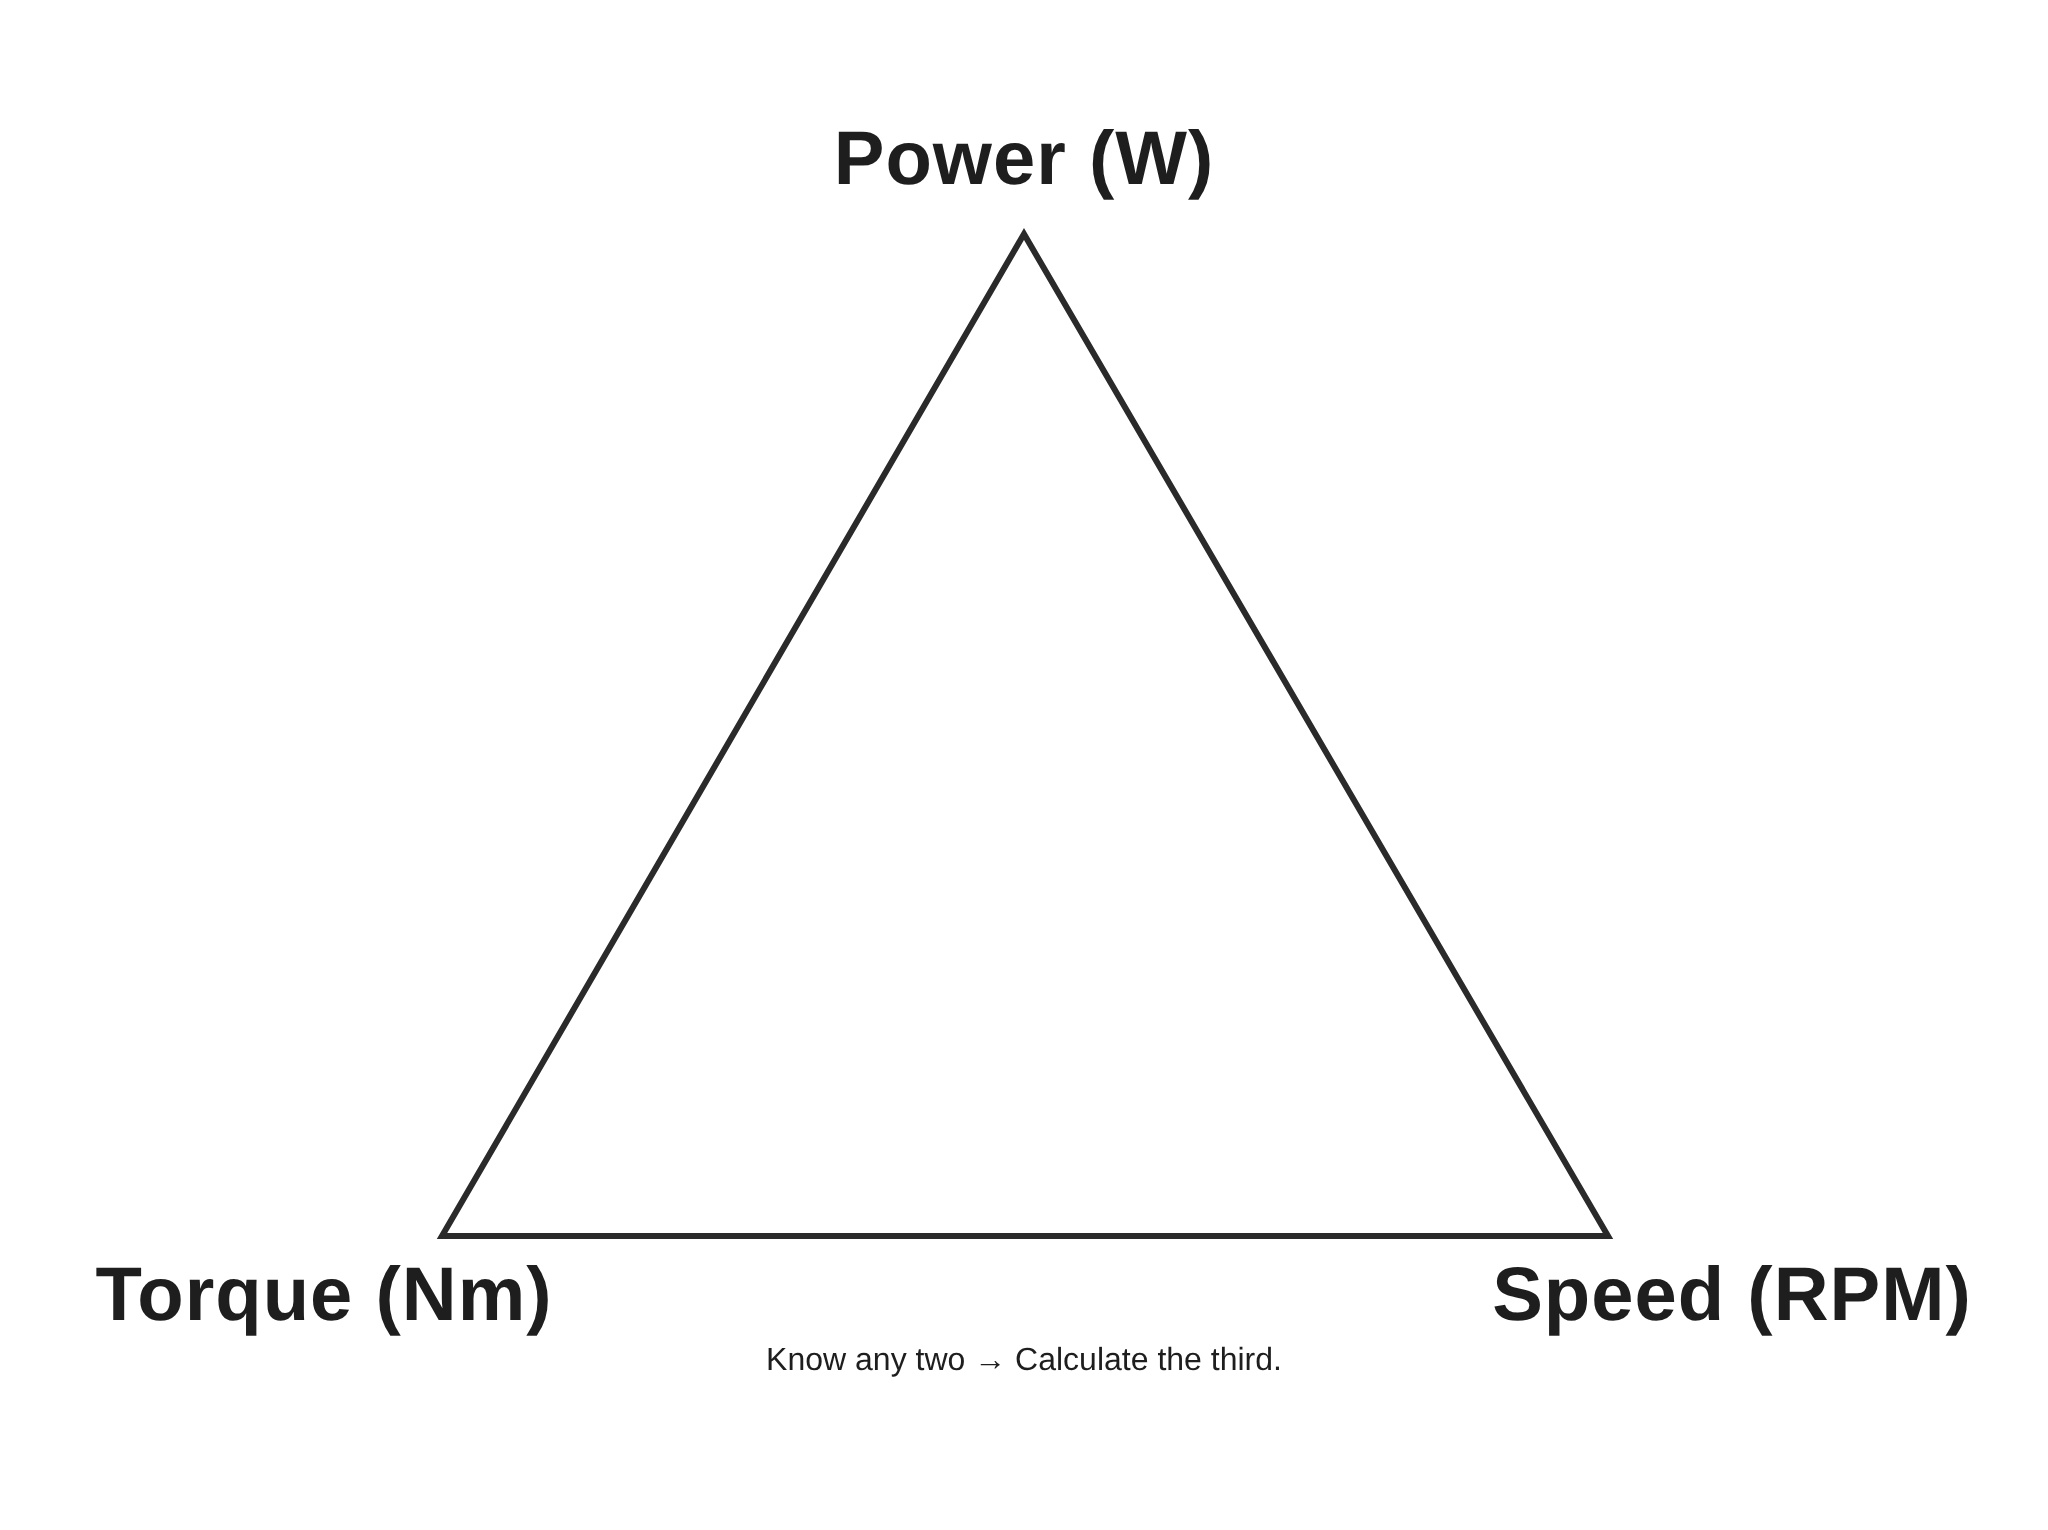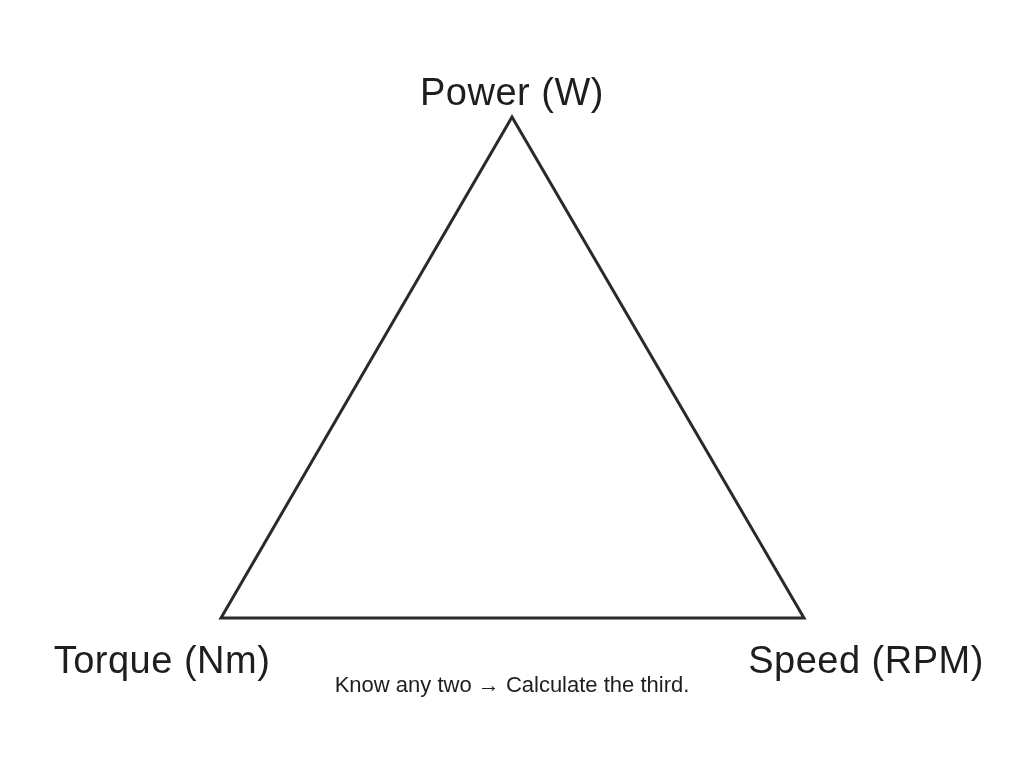--- a/index.html
+++ b/index.html
@@ -20,25 +20,24 @@
     left: 0;
     top: 0;
     width: 1024px;
     height: 765px;
     display: block;
   }
   .vertex-label {
     position: absolute;
     color: #1e1e1e;
     font-size: 38px;
-    font-weight: 400;
+    font-weight: 700;
     letter-spacing: 0.5px;
     white-space: nowrap;
     line-height: 1.1;
-    margin-top: 12px;
   }
   .label-power {
     left: 512px;
     top: 60px;
     transform: translateX(-50%);
   }
   .label-torque {
     left: 162px;
     top: 628px;
     transform: translateX(-50%);
@@ -47,21 +46,21 @@
     left: 866px;
     top: 628px;
     transform: translateX(-50%);
   }
   .caption {
     position: absolute;
     left: 512px;
     top: 672px;
     transform: translateX(-50%);
     color: #1e1e1e;
-    font-size: 22px;
+    font-size: 16px;
     font-weight: 400;
     white-space: nowrap;
   }
 </style>
 </head>
 <body>
 
 <div class="canvas">
 
   <svg class="triangle-svg" viewBox="0 0 1024 765" xmlns="http://www.w3.org/2000/svg">

